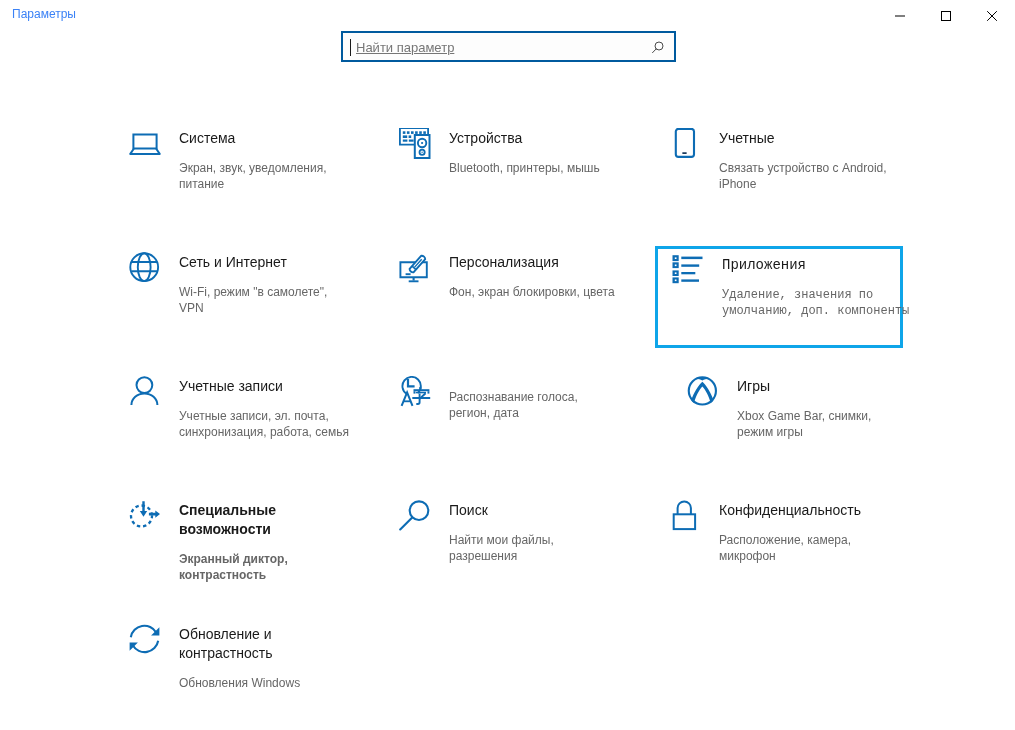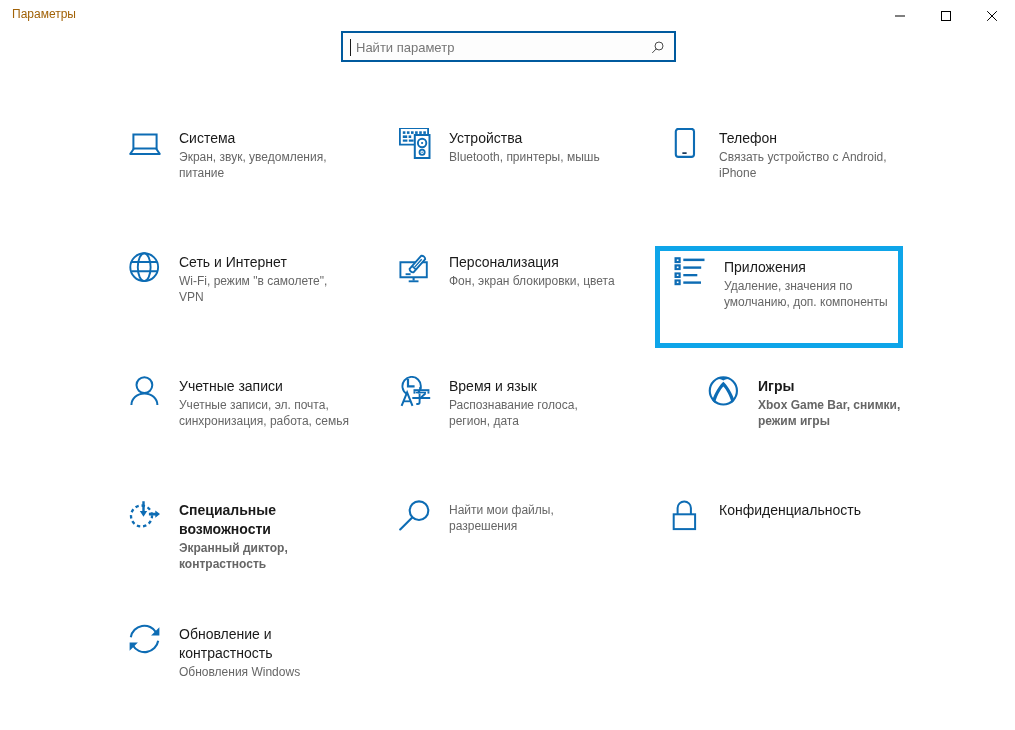--- a/index.html
+++ b/index.html
@@ -15,56 +15,56 @@
     font-family: "Liberation Sans", sans-serif;
     -webkit-font-smoothing: antialiased;
     color: #000000;
   }
   .window { position: relative; width: 1015px; height: 730px; background: #fff; }
 
   
   .titlebar { position: absolute; left: 0; top: 0; width: 1015px; height: 32px; background: #ffffff; }
   .titlebar-title {
     position: absolute; left: 12px; top: 6px;
-    font-size: 12px; line-height: 16px; color: #a16207;
+    font-size: 12px; line-height: 16px; color: #3b82f6;
     letter-spacing: 0px;
   }
   .caption-buttons { position: absolute; right: 0; top: 0; height: 32px; display: flex; }
   .caption-btn {
     width: 46px; height: 32px; display: flex; align-items: center; justify-content: center;
   }
   .caption-btn svg { display: block; }
 
   
   .search-box {
     position: absolute; left: 341px; top: 31px; width: 335px; height: 31px;
     box-sizing: border-box;
     border: 2px solid #005a9e; background: #fdfdfd;
   }
   .search-caret { position: absolute; left: 7px; top: 6px; width: 1px; height: 17px; background: #1a1a1a; }
   .search-placeholder {
     position: absolute; left: 13px; top: 6px;
-    font-size: 13px; line-height: 18px; color: #767676;
+    font-size: 13px; line-height: 18px; color: #767676; text-decoration: underline;
   }
   .search-icon { position: absolute; right: 8px; top: 7px; }
 
   
   .grid { position: absolute; left: 0; top: 0; width: 1015px; height: 512px; }
   .tile {
     position: absolute; width: 248px; height: 102px; box-sizing: border-box;
   }
-  .tile.hover { border: 5px solid #0ea5e9; }
+  .tile.hover { border: 3px solid #0ea5e9; font-family: Liberation Mono, monospace; }
   .tile-icon { position: absolute; left: 13.5px; top: 5.8px; width: 32px; height: 32px; }
   .tile-icon svg { display: block; }
   .tile-text { position: absolute; left: 64px; top: 7px; width: 180px; }
   .tile-title {
     font-size: 14px; line-height: 19px; color: #1a1a1a;
   }
   .tile-sub {
-    margin-top: 1px;
+    margin-top: 12px;
     font-size: 12px; line-height: 16px; color: #666666;
   }
   .ln { display: block; white-space: nowrap; }
 </style>
 </head>
 <body>
 
 <div class="window">
 
   <div class="titlebar">
@@ -153,21 +153,21 @@
       </div>
       <div class="tile" style="left: 655px; top: 122px;">
         <div class="tile-icon">
           <svg width="32" height="32" viewBox="0 0 32 32">
             <rect x="6.8" y="0.9" width="18.2" height="28" rx="2.6" fill="none" stroke="#0d6cb4" stroke-width="2.1"></rect>
             <rect x="13.3" y="24.2" width="4.4" height="1.8" rx="0.4" fill="#1b3a5c"></rect>
           </svg>
         </div>
         <div class="tile-text">
           <div class="tile-title">
-            <span class="ln">Телефон</span>
+            <span class="ln">Учетные</span>
           </div>
           <div class="tile-sub">
             <span class="ln">Связать устройство с Android,</span>
             <span class="ln">iPhone</span>
           </div>
         </div>
       </div>
       <div class="tile" style="left: 115px; top: 246px;">
         <div class="tile-icon">
           <svg width="32" height="32" viewBox="0 0 32 32">
@@ -272,30 +272,27 @@
               <rect x="14.5" y="15.2" width="1.9" height="2.4"></rect>
               <rect x="28.5" y="15.2" width="1.9" height="2.4"></rect>
               <rect x="16.8" y="15.8" width="10.2" height="1.5"></rect>
               <rect x="13.3" y="21.0" width="17.9" height="2.0"></rect>
             </g>
             <path d="M26.6 17.3 Q23.6 20.0 20.6 22.9" fill="none" stroke="#0d6cb4" stroke-width="1.9"></path>
             <path d="M20.6 17.5 v8.8 a1.7 1.7 0 0 1 -1.7 1.7 h-1.6" fill="none" stroke="#0d6cb4" stroke-width="1.9"></path>
           </svg>
         </div>
         <div class="tile-text">
-          <div class="tile-title">
-            <span class="ln">Время и язык</span>
-          </div>
           <div class="tile-sub">
             <span class="ln">Распознавание голоса,</span>
             <span class="ln">регион, дата</span>
           </div>
         </div>
       </div>
-      <div class="tile" style="left: 694px; top: 370px; font-weight: bold;">
+      <div class="tile" style="left: 673px; top: 370px;">
         <div class="tile-icon">
           <svg width="32" height="32" viewBox="0 0 32 32">
             <circle cx="15.35" cy="14.85" r="13.6" fill="none" stroke="#0d6cb4" stroke-width="2.1"></circle>
             <path d="M15.35 5.8 C18.6 8.4 24.7 17.6 26.4 24.4 C25.6 25.4 24.7 26.3 23.7 27.0 C22.0 20.1 18.2 13.2 15.35 10.4 C12.5 13.2 8.7 20.1 7.0 27.0 C6.0 26.3 5.1 25.4 4.3 24.4 C6.0 17.6 12.1 8.4 15.35 5.8 Z" fill="#0d6cb4"></path>
             <path d="M15.35 4.6 C13.4 3.3 10.9 2.6 9.1 2.7 C11.0 1.8 13.1 1.3 15.35 1.3 C17.6 1.3 19.7 1.8 21.6 2.7 C19.8 2.6 17.3 3.3 15.35 4.6 Z" fill="#0d6cb4"></path>
           </svg>
         </div>
         <div class="tile-text">
           <div class="tile-title">
             <span class="ln">Игры</span>
@@ -330,39 +327,46 @@
       <div class="tile" style="left: 385px; top: 494px;">
         <div class="tile-icon">
           <svg width="32" height="32" viewBox="0 0 32 32">
             <g fill="none" stroke="#0d6cb4" stroke-width="2.1">
               <circle cx="20.0" cy="10.65" r="9.3"></circle>
               <path d="M13.2 17.4 L1.2 29.5" stroke-linecap="round"></path>
             </g>
           </svg>
         </div>
         <div class="tile-text">
+          <div class="tile-title">
+            <span class="ln">Поиск</span>
+          </div>
           <div class="tile-sub">
             <span class="ln">Найти мои файлы,</span>
             <span class="ln">разрешения</span>
           </div>
         </div>
       </div>
       <div class="tile" style="left: 655px; top: 494px;">
         <div class="tile-icon">
           <svg width="32" height="32" viewBox="0 0 32 32">
             <g fill="none" stroke="#0d6cb4" stroke-width="2">
               <path d="M8.6 14.3 v-6.2 a6.65 6.65 0 0 1 13.3 0 v6.2"></path>
               <rect x="4.7" y="14.3" width="21.4" height="14.8"></rect>
             </g>
           </svg>
         </div>
         <div class="tile-text">
           <div class="tile-title">
             <span class="ln">Конфиденциальность</span>
           </div>
+          <div class="tile-sub">
+            <span class="ln">Расположение, камера,</span>
+            <span class="ln">микрофон</span>
+          </div>
         </div>
       </div>
       <div class="tile" style="left: 115px; top: 618px;">
         <div class="tile-icon">
           <svg width="32" height="32" viewBox="0 0 32 32">
             <g fill="none" stroke="#0d6cb4" stroke-width="2.1">
               <path d="M1.8 13.2 A13.8 13.8 0 0 1 27.3 8.6"></path>
               <path d="M29.2 16.7 A13.8 13.8 0 0 1 3.7 21.3"></path>
             </g>
             <g fill="#0d6cb4">

